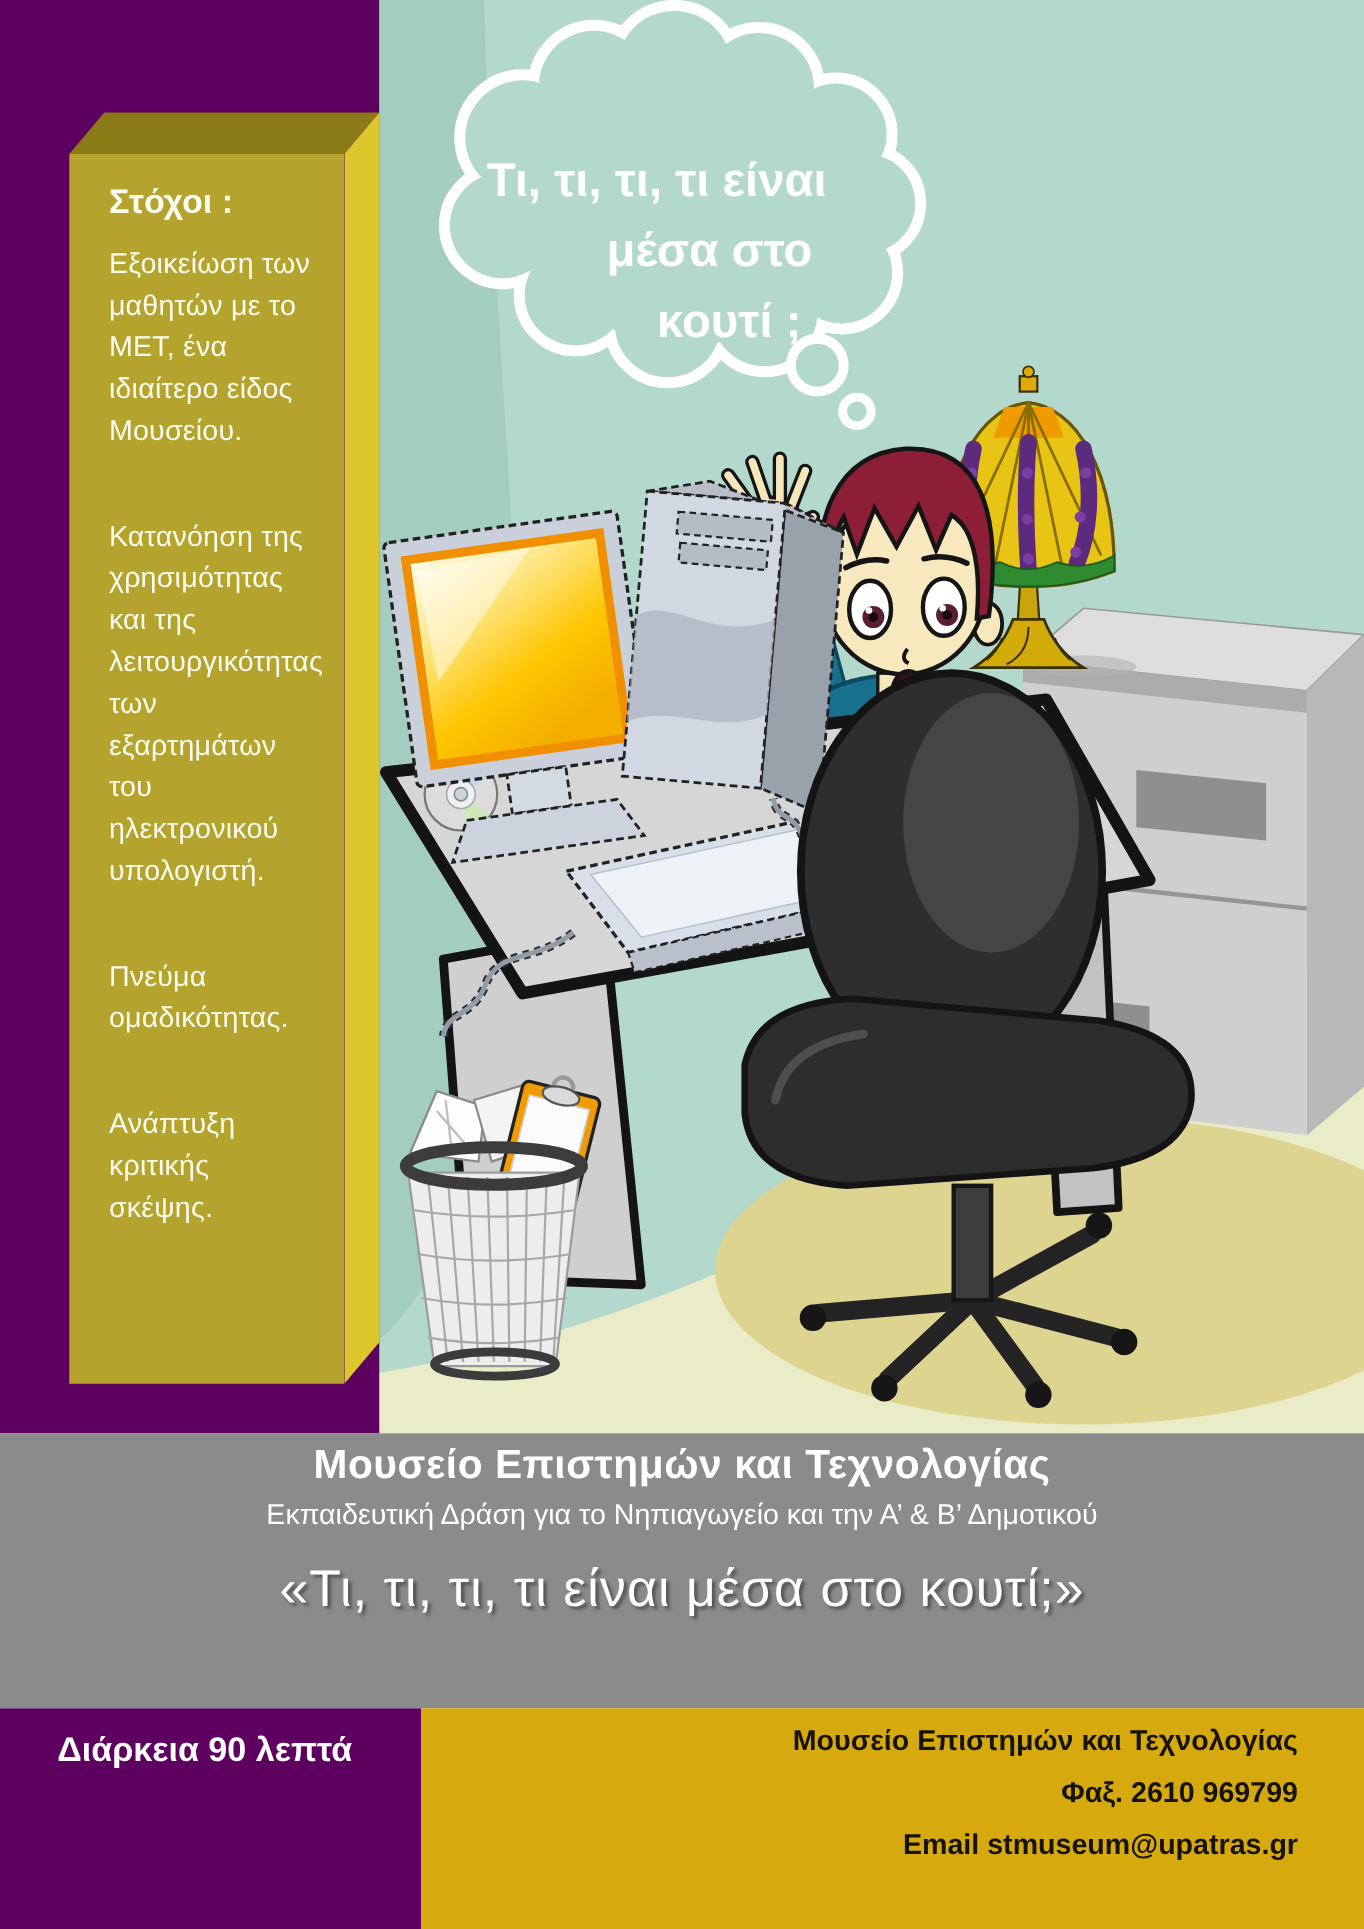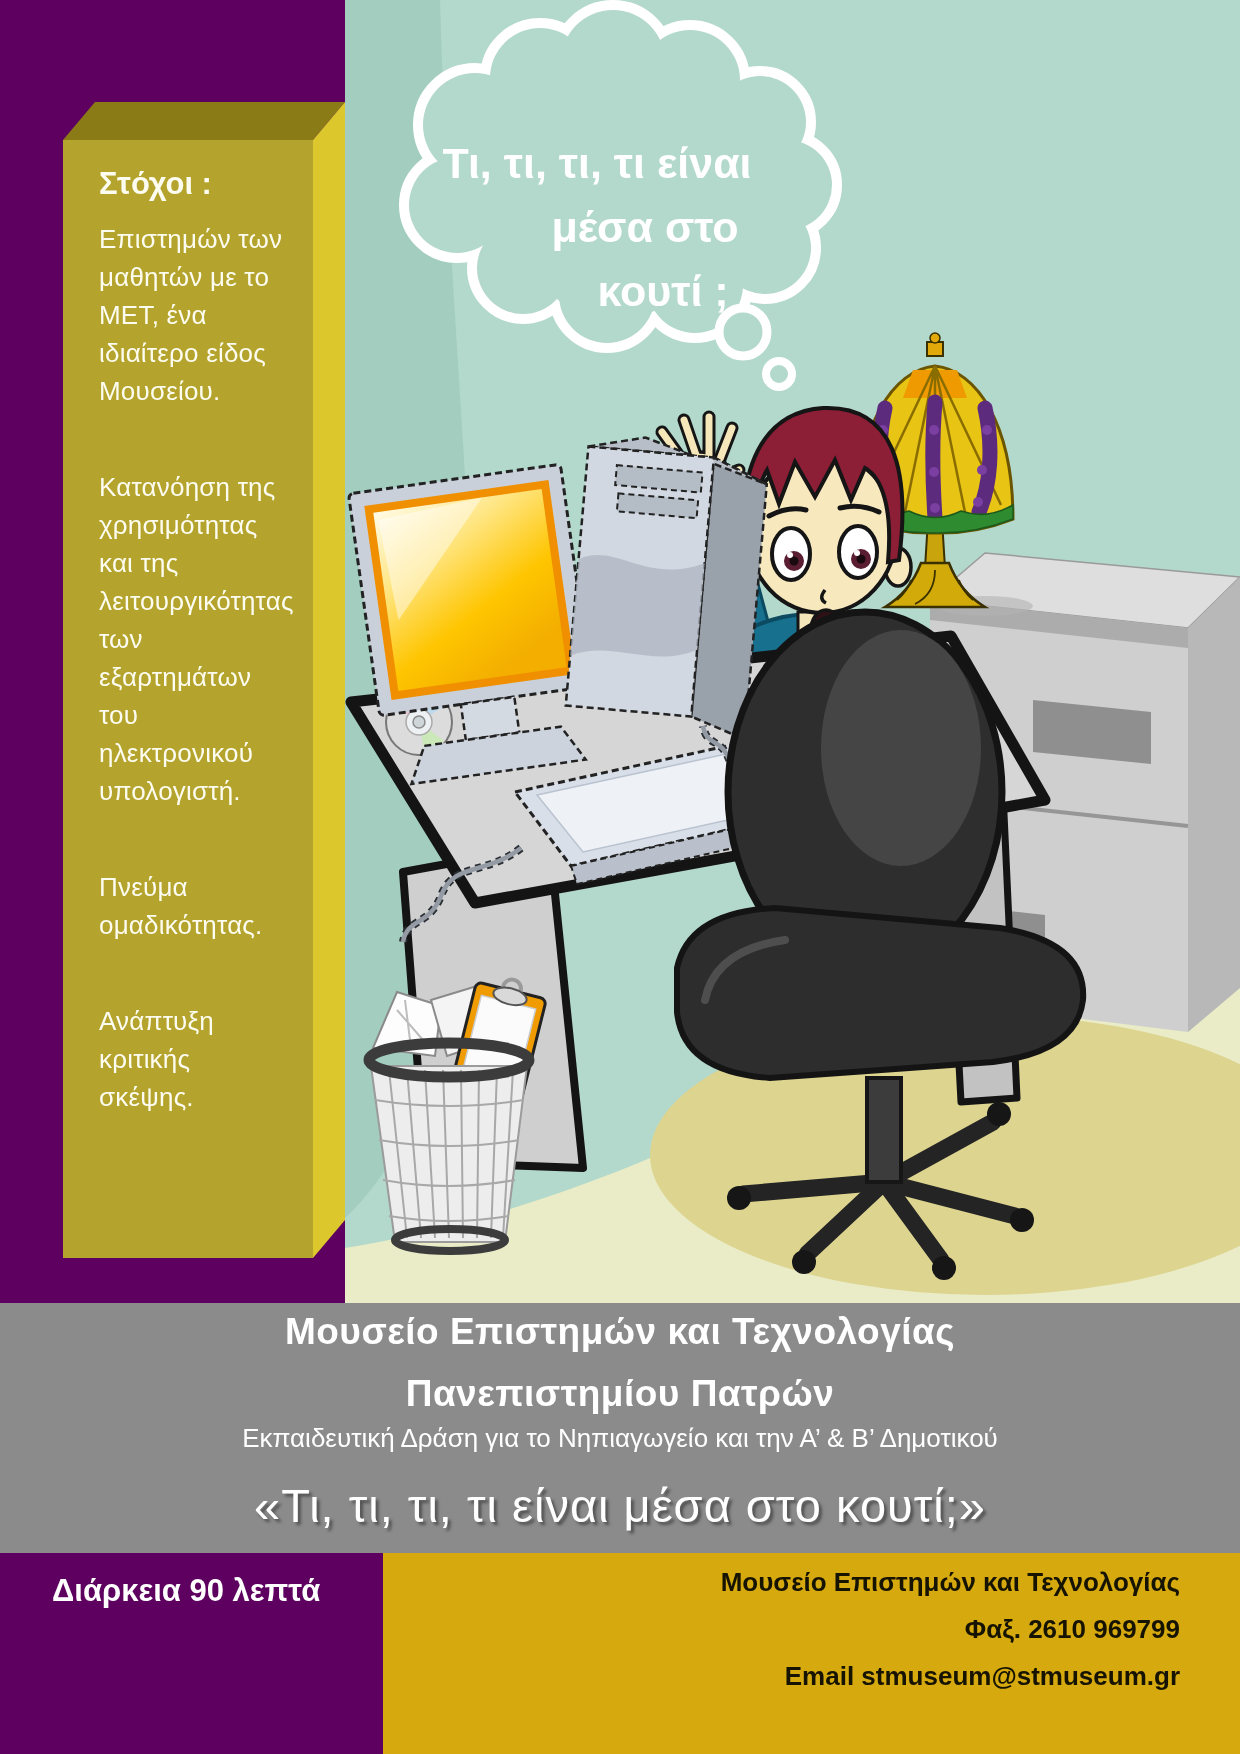--- a/index.html
+++ b/index.html
@@ -50,21 +50,21 @@
 </head>
 <body>
 
 <div id="page">
 
   <div class="sidebar"></div>
   <div class="goal-box-top"></div>
   <div class="goal-box-right"></div>
   <div class="goal-box-front">
     <div class="goal-heading">Στόχοι :</div>
-    <p>Επιστημών των μαθητών με το ΜΕΤ, ένα ιδιαίτερο είδος Μουσείου.</p>
+    <p>Εξοικείωση των μαθητών με το ΜΕΤ, ένα ιδιαίτερο είδος Μουσείου.</p>
     <p>Κατανόηση  της χρησιμότητας και της λειτουργικότητας των εξαρτημάτων του ηλεκτρονικού υπολογιστή.</p>
     <p>Πνεύμα ομαδικότητας.</p>
     <p>Ανάπτυξη κριτικής σκέψης.</p>
   </div>
 
   <svg class="illustration" viewBox="0 0 895 1303" width="895" height="1303" xmlns="http://www.w3.org/2000/svg">
     <defs>
       <linearGradient id="gScr" x1="0" y1="0" x2="0.55" y2="1">
         <stop offset="0" stop-color="#fffdf0"></stop>
         <stop offset="0.35" stop-color="#ffe684"></stop>
@@ -295,27 +295,26 @@
         <path d="M38,1180 Q104,1192 170,1180"></path>
           <path d="M44,1216 Q104,1226 164,1216"></path>
       </g>
       <ellipse cx="104" cy="1060" rx="80" ry="17" fill="none" stroke="#3c3c3c" stroke-width="11"></ellipse>
       <ellipse cx="105" cy="1240" rx="55" ry="11" fill="none" stroke="#3c3c3c" stroke-width="8"></ellipse>
     </g>
   </svg>
 
   <div class="band">
     <div class="band-title1">Μουσείο Επιστημών και Τεχνολογίας</div>
-    <div class="band-title2">Πανεπιστημίου Πατρών</div>
     <div class="band-sub">Εκπαιδευτική Δράση για το Νηπιαγωγείο και την Α’ &amp; Β’ Δημοτικού</div>
     <div class="band-big">«Τι, τι, τι, τι είναι μέσα στο κουτί;»</div>
   </div>
 
   <div class="footer-purple">
     <div class="duration">Διάρκεια  90 λεπτά</div>
   </div>
   <div class="footer-gold">
     <div>Μουσείο Επιστημών και Τεχνολογίας</div>
     <div>Φαξ. 2610 969799</div>
-    <div>Email stmuseum@stmuseum.gr</div>
+    <div>Email stmuseum@upatras.gr</div>
   </div>
 
 </div>
 
 </body></html>

